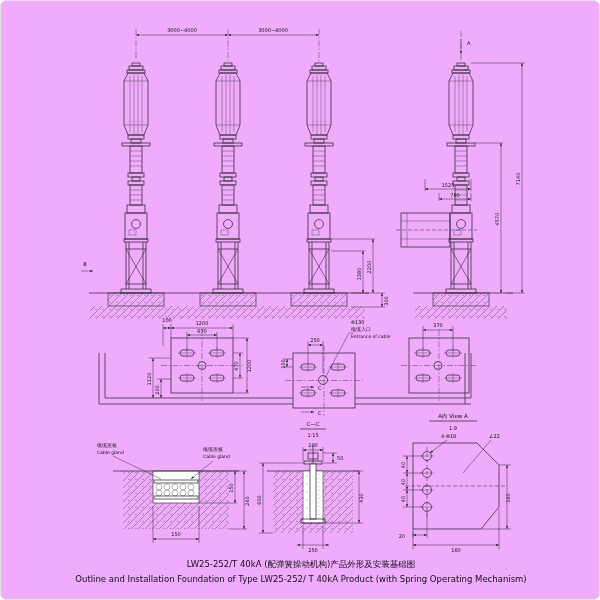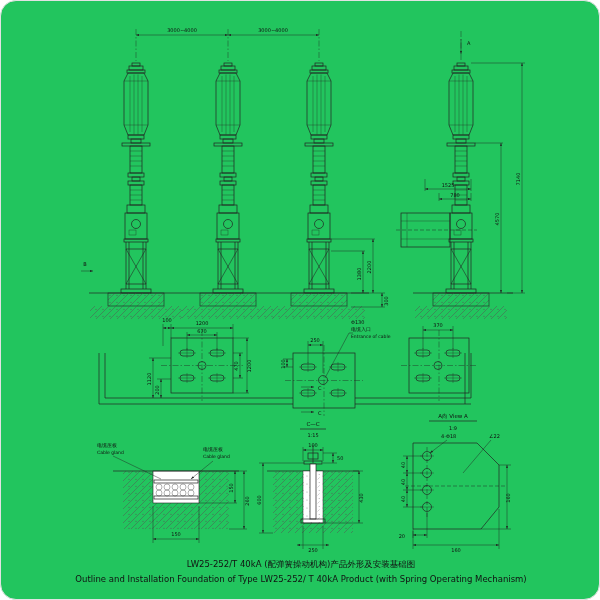--- a/index.html
+++ b/index.html
@@ -1,16 +1,16 @@
 <!DOCTYPE html>
 <html><head>
 <meta charset="utf-8">
 <style>
   html,body{margin:0;padding:0;background:#fff;}
-  #page{width:600px;height:600px;position:relative;background:#22c55e;border:1px solid #e2e2e2;border-radius:16px;box-sizing:border-box;overflow:hidden;font-family:"DejaVu Sans",sans-serif;}
+  #page{width:600px;height:600px;position:relative;background:#f0abfc;border:1px solid #e2e2e2;border-radius:6px;box-sizing:border-box;overflow:hidden;font-family:"DejaVu Sans",sans-serif;}
   svg{position:absolute;inset:0;}
   svg text{fill:#111;font-family:"DejaVu Sans",sans-serif;}
   .t{font-size:5px;}
   .ts{font-size:4.5px;}
   .tt{font-size:5.5px;}
   .big{font-size:8.5px;}
   .ln{stroke:#222;stroke-width:.7;fill:none;}
   .thin{stroke:#222;stroke-width:.35;fill:none;}
   .d{stroke:#222;stroke-width:.45;fill:none;}
   .cl{stroke:#222;stroke-width:.4;fill:none;stroke-dasharray:6 2 1.5 2;}

